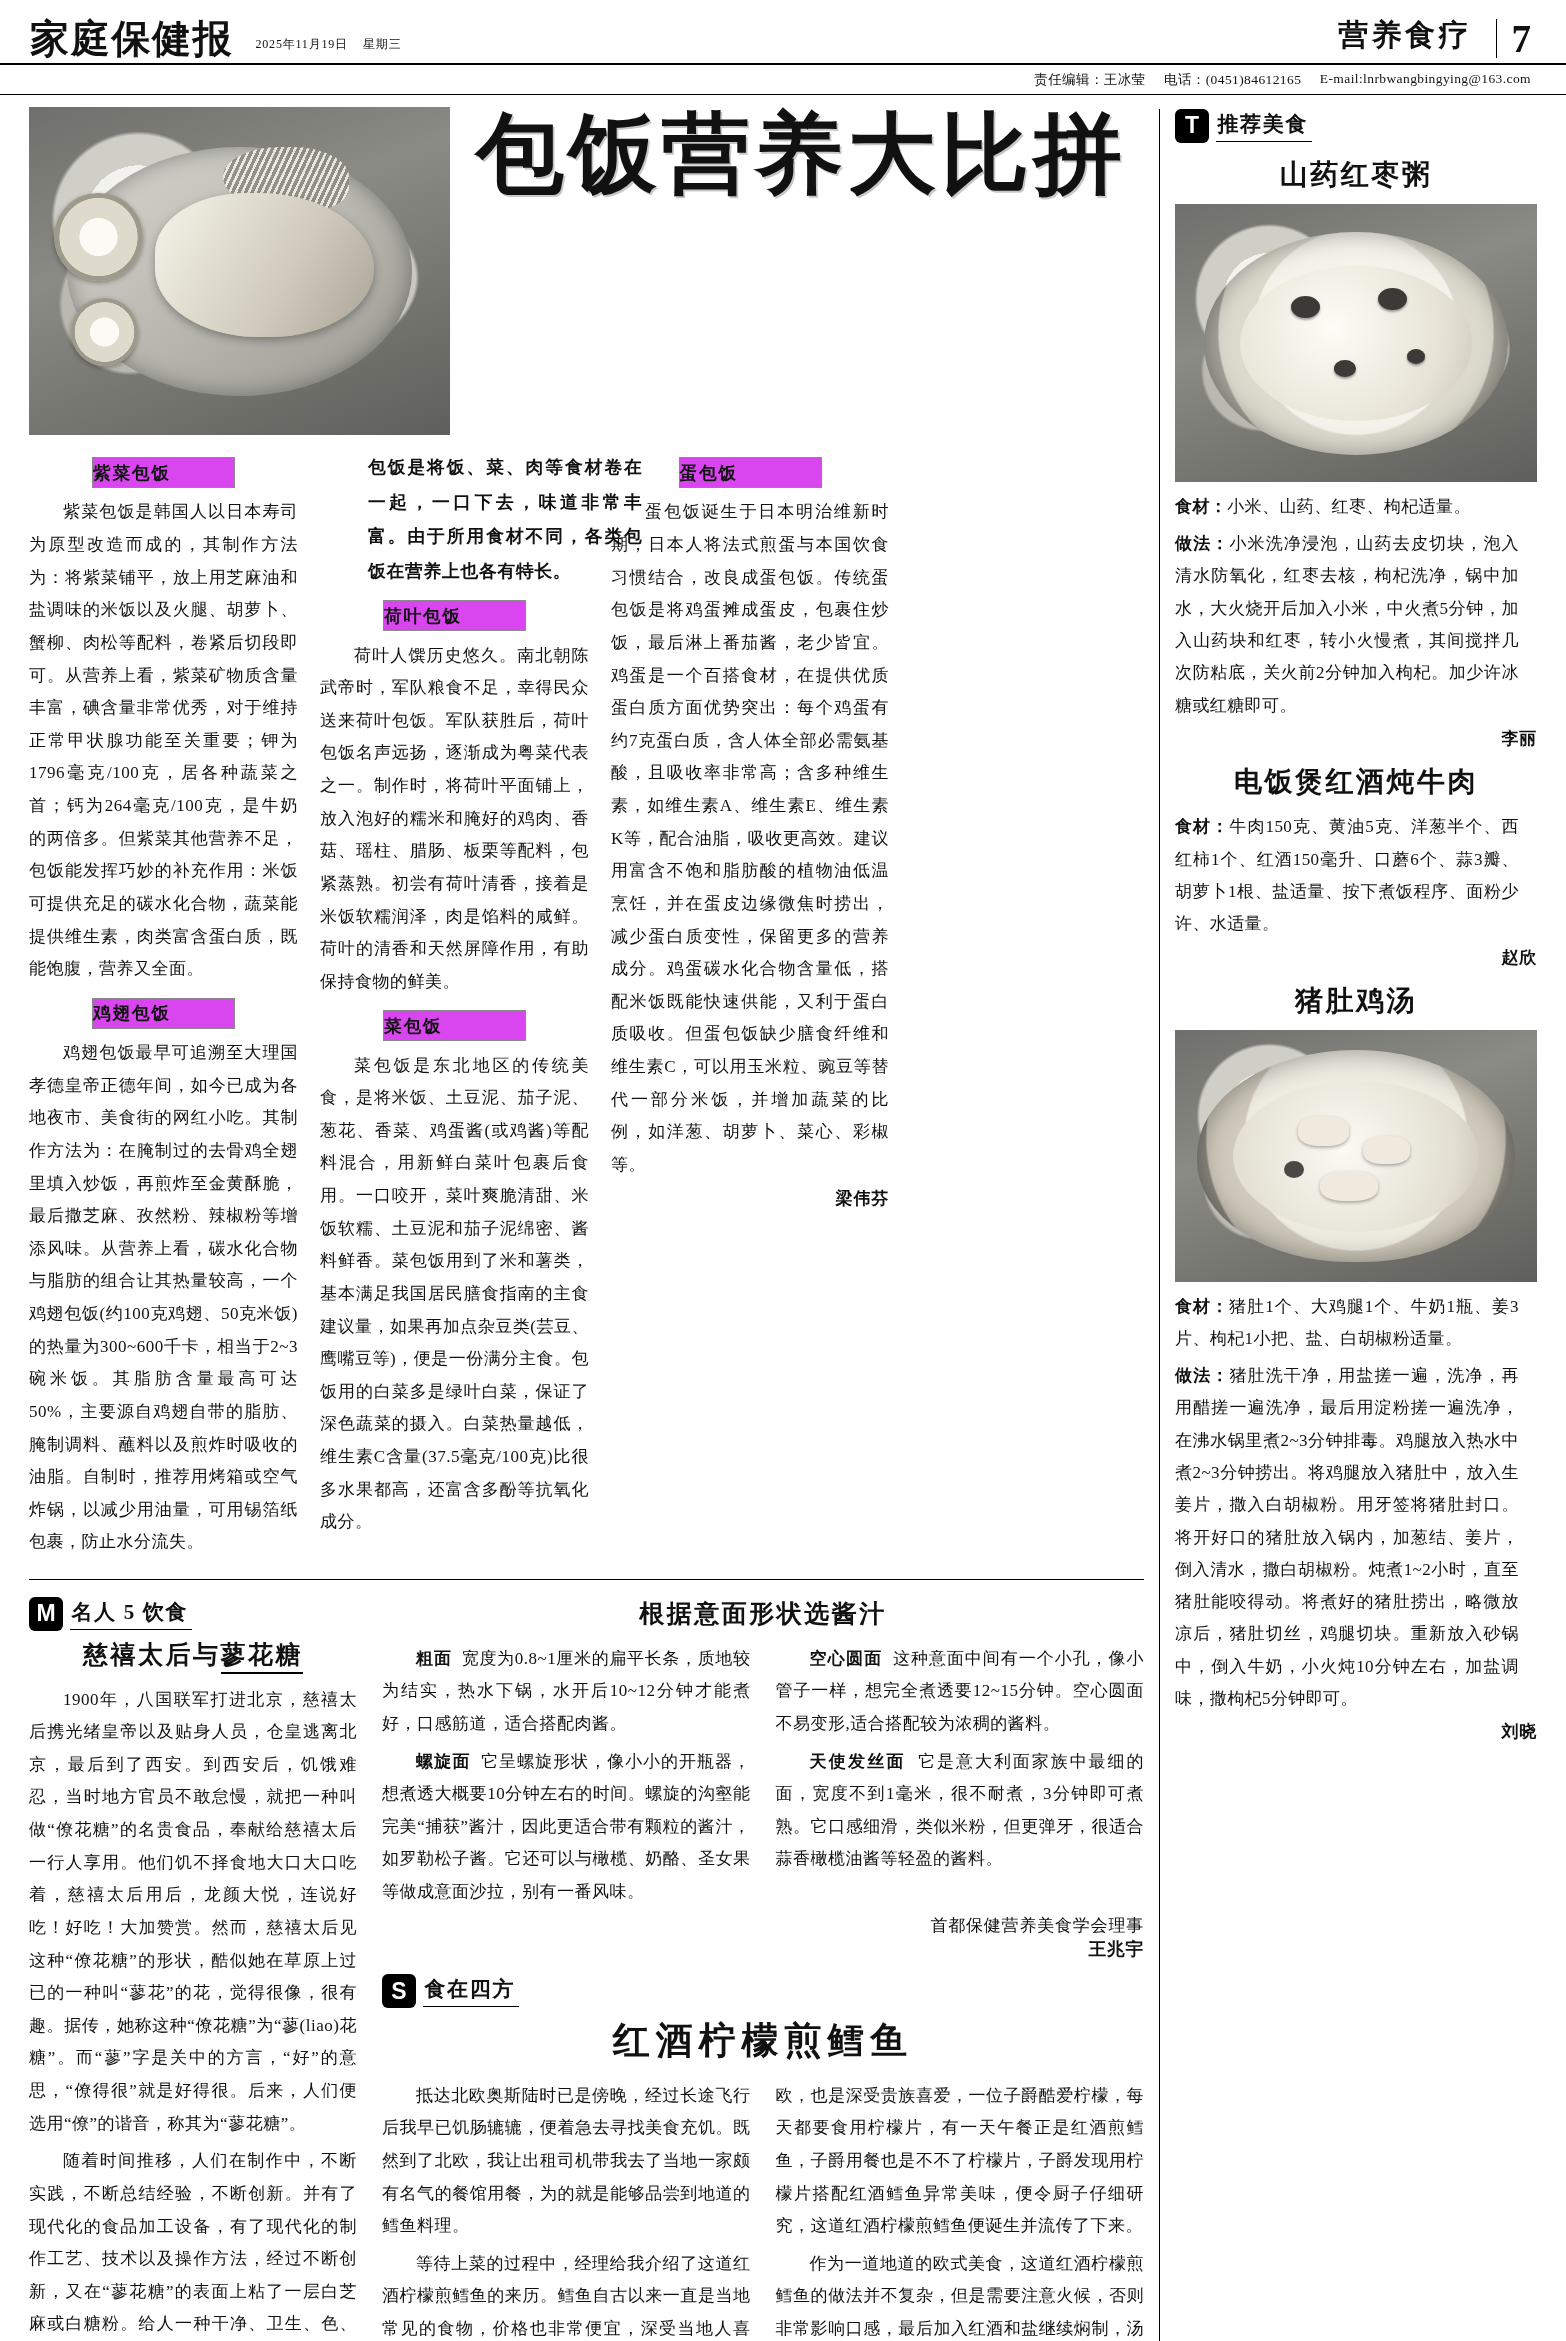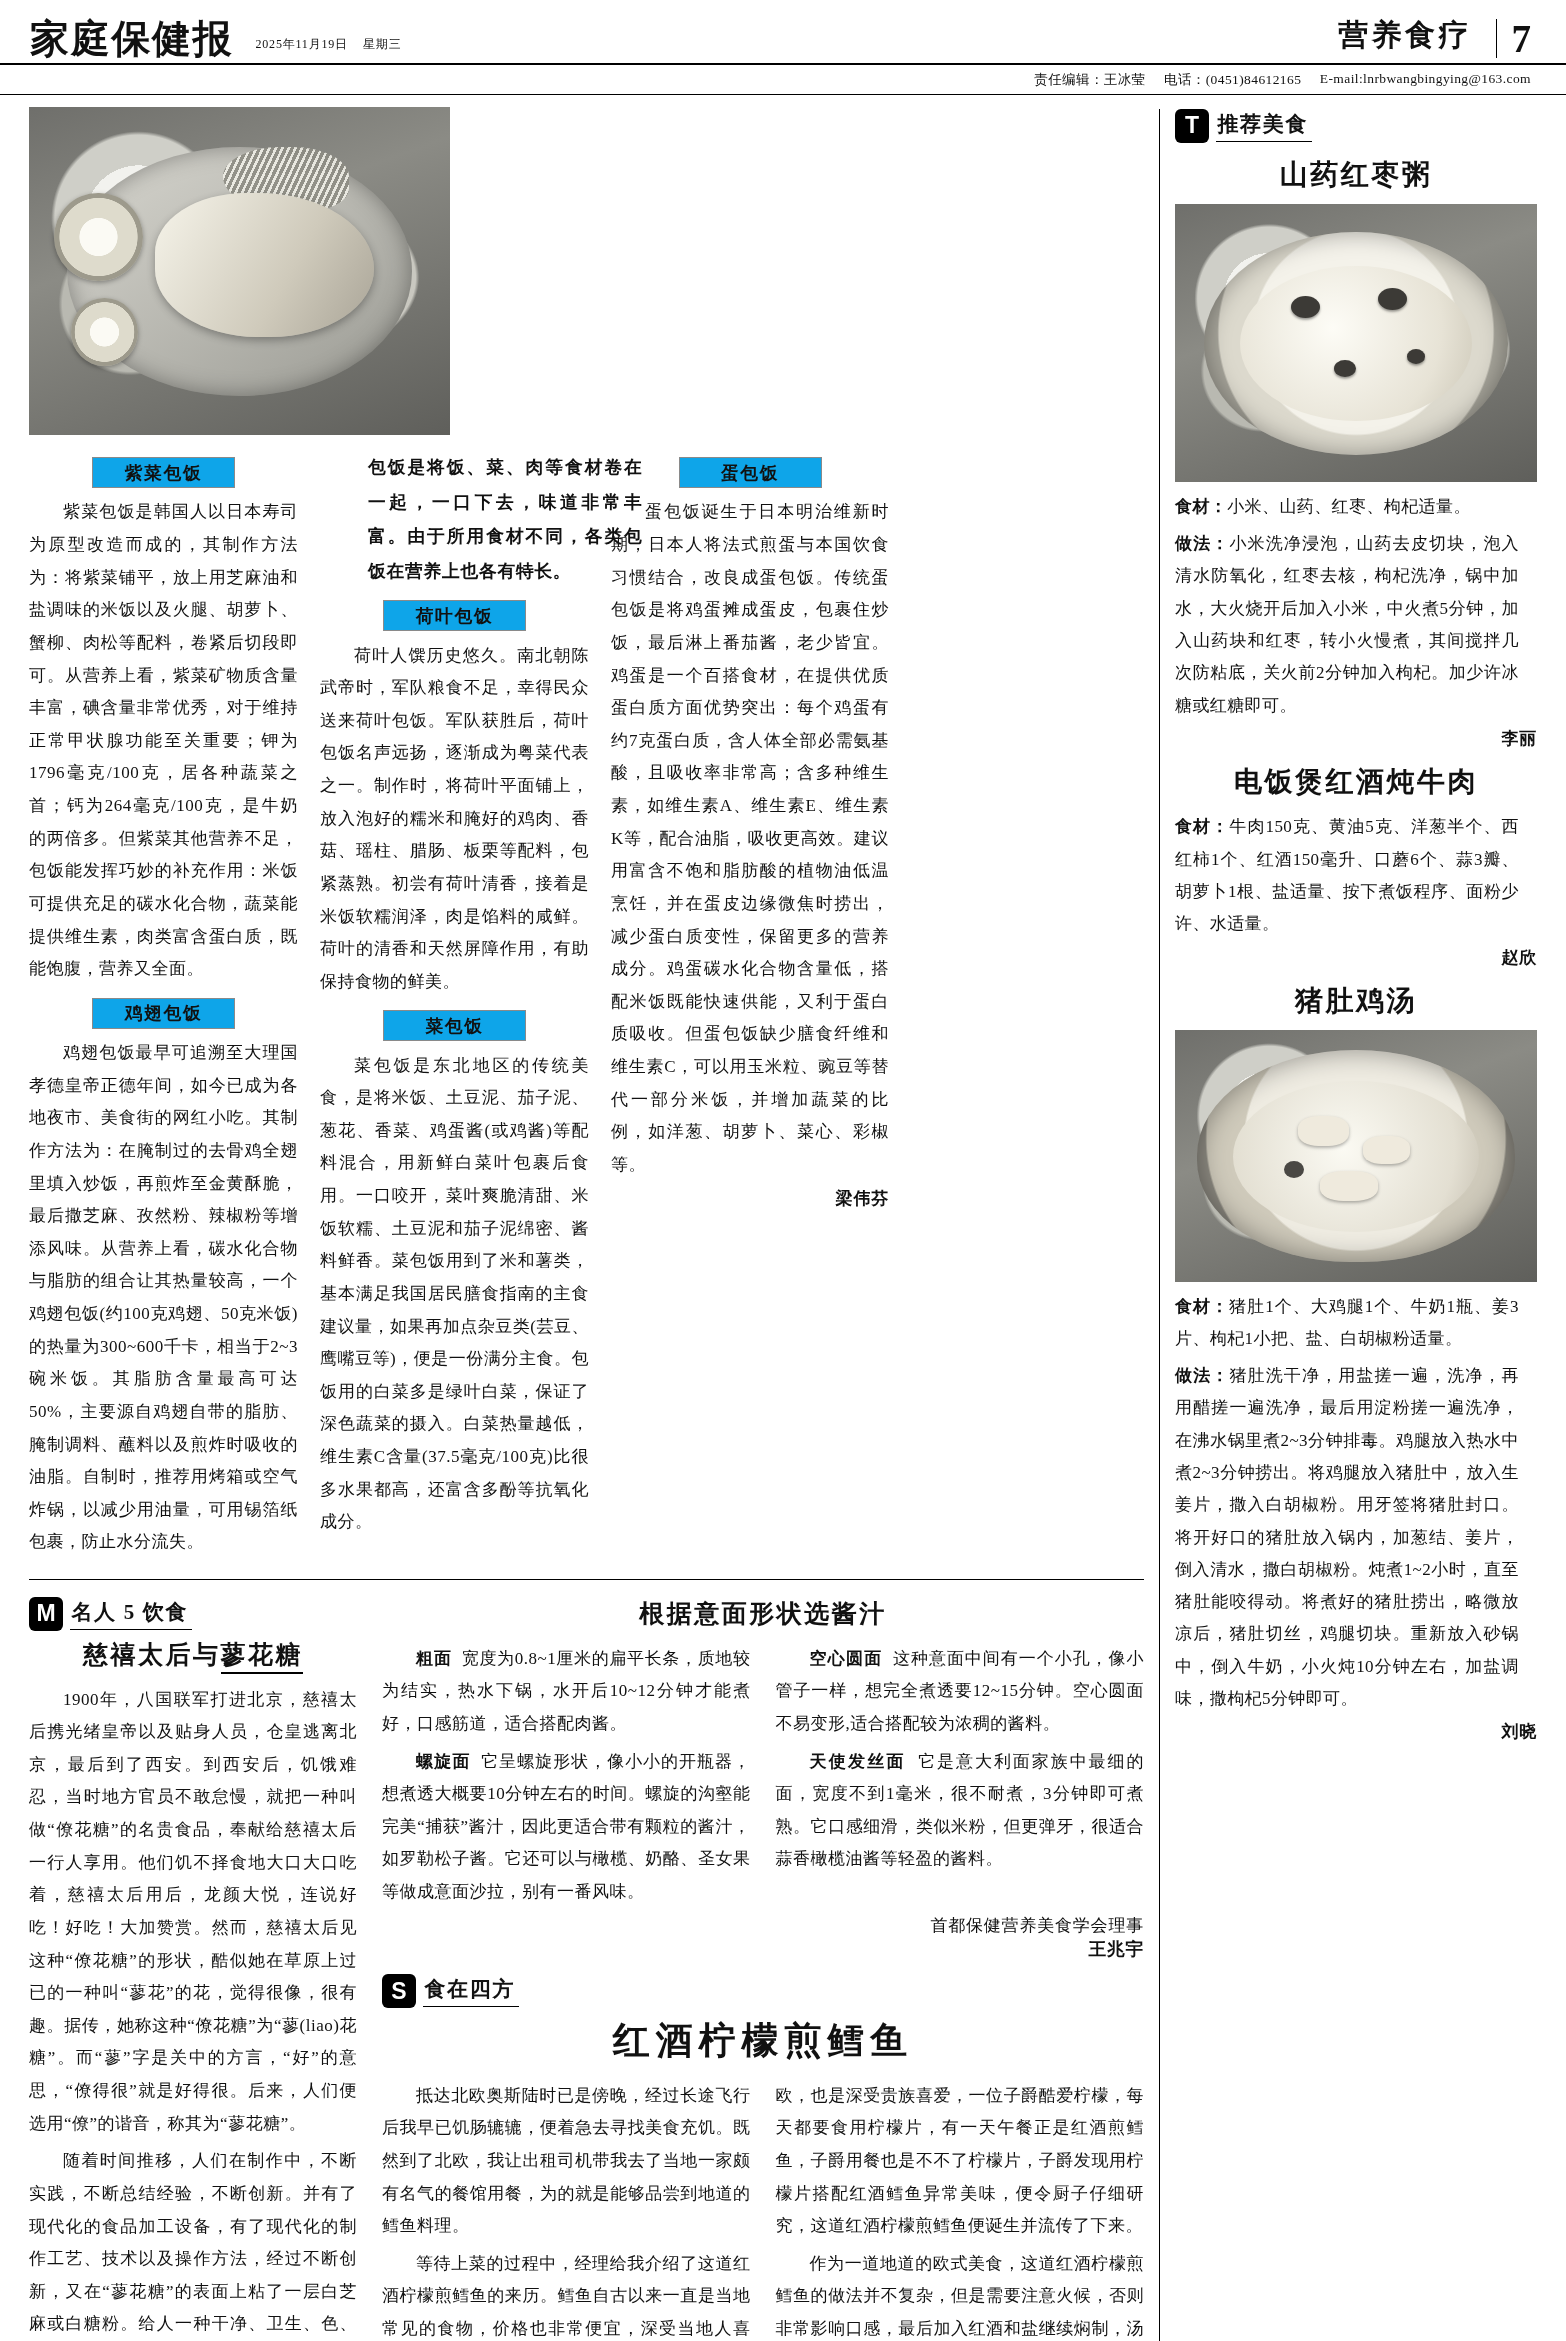--- a/index.html
+++ b/index.html
@@ -161,25 +161,25 @@
     gap:22px;
     margin-top:10px;
   }
   .fcol { width:269px; }
   .fcol.wide { width:278px; }
 
   .subhead {
     display:block;
     margin:11.8px auto 8.4px auto;
     width:143px;
-    text-align:center;
+    text-align:left;
     font-size:17.7px;
     font-weight:bold;
     letter-spacing:1.7px;
-    background:#0ea5e9;
+    background:#d946ef;
     border:0.8px solid #8a8a8a;
     padding:2.5px 0;
   }
   p.art {
     margin:0 0 5px 0;
     font-size:17px;
     line-height:1.92;
     letter-spacing:0.5px;
     text-align:justify;
     text-indent:2em;
@@ -352,20 +352,23 @@
 
       <div class="feature">
         <div class="feature-head">
           <div class="photo p1">
             <div class="photo-inner"></div>
             <div class="plate"></div>
             <div class="garnish"></div>
             <div class="food"></div>
             <div class="lemon1"></div>
             <div class="lemon2"></div>
+          </div>
+          <div class="feature-title-zone">
+            <div class="feature-title">包饭营养大比拼</div>
           </div>
         </div>
 
         <div class="feature-cols">
 
           <div class="fcol">
             <div style="height:0px"></div>
             <div class="subhead">紫菜包饭</div>
             <p class="art">紫菜包饭是韩国人以日本寿司为原型改造而成的，其制作方法为：将紫菜铺平，放上用芝麻油和盐调味的米饭以及火腿、胡萝卜、蟹柳、肉松等配料，卷紧后切段即可。从营养上看，紫菜矿物质含量丰富，碘含量非常优秀，对于维持正常甲状腺功能至关重要；钾为1796毫克/100克，居各种蔬菜之首；钙为264毫克/100克，是牛奶的两倍多。但紫菜其他营养不足，包饭能发挥巧妙的补充作用：米饭可提供充足的碳水化合物，蔬菜能提供维生素，肉类富含蛋白质，既能饱腹，营养又全面。</p>
             <div class="subhead">鸡翅包饭</div>

